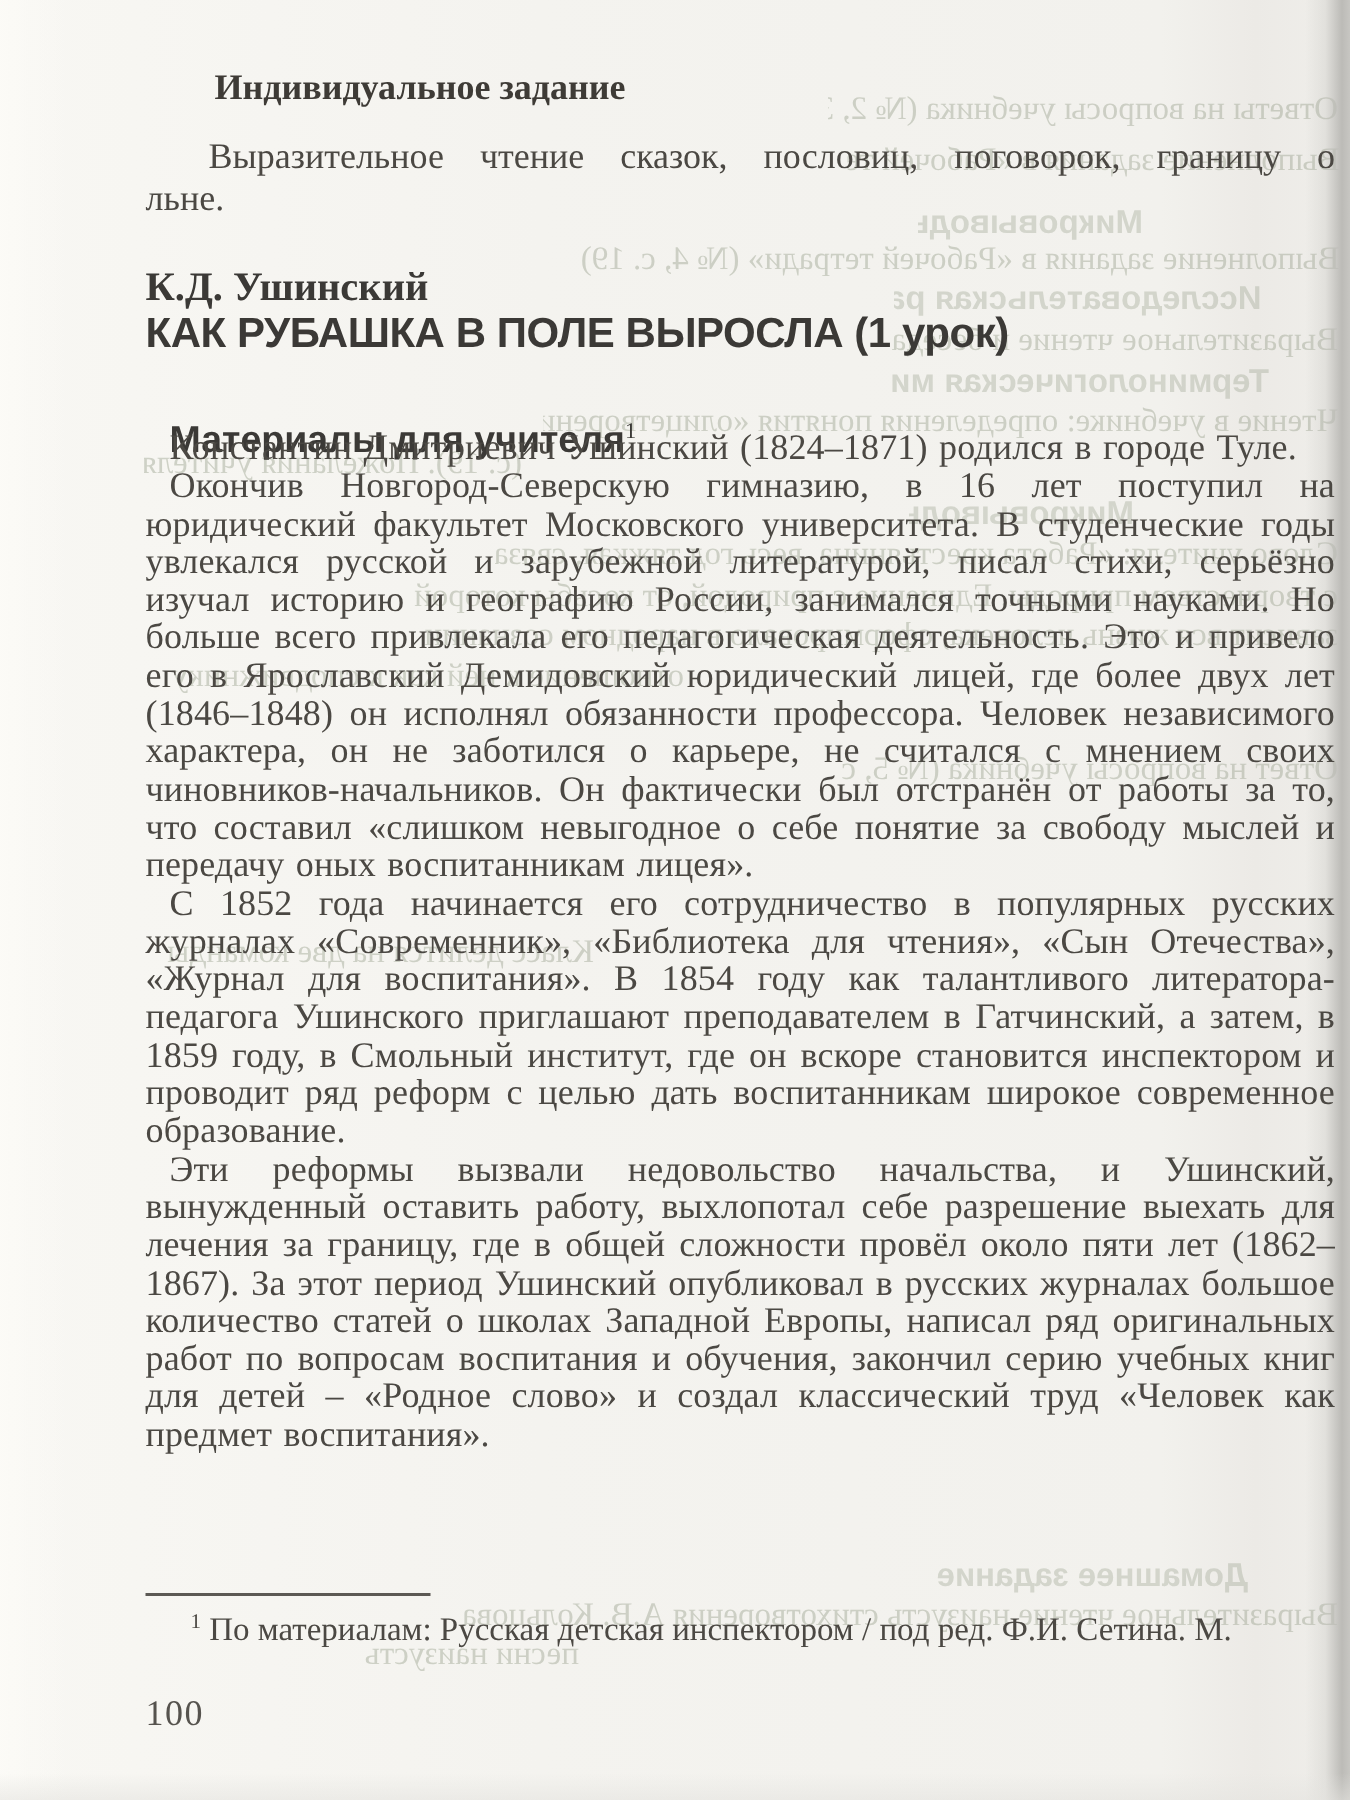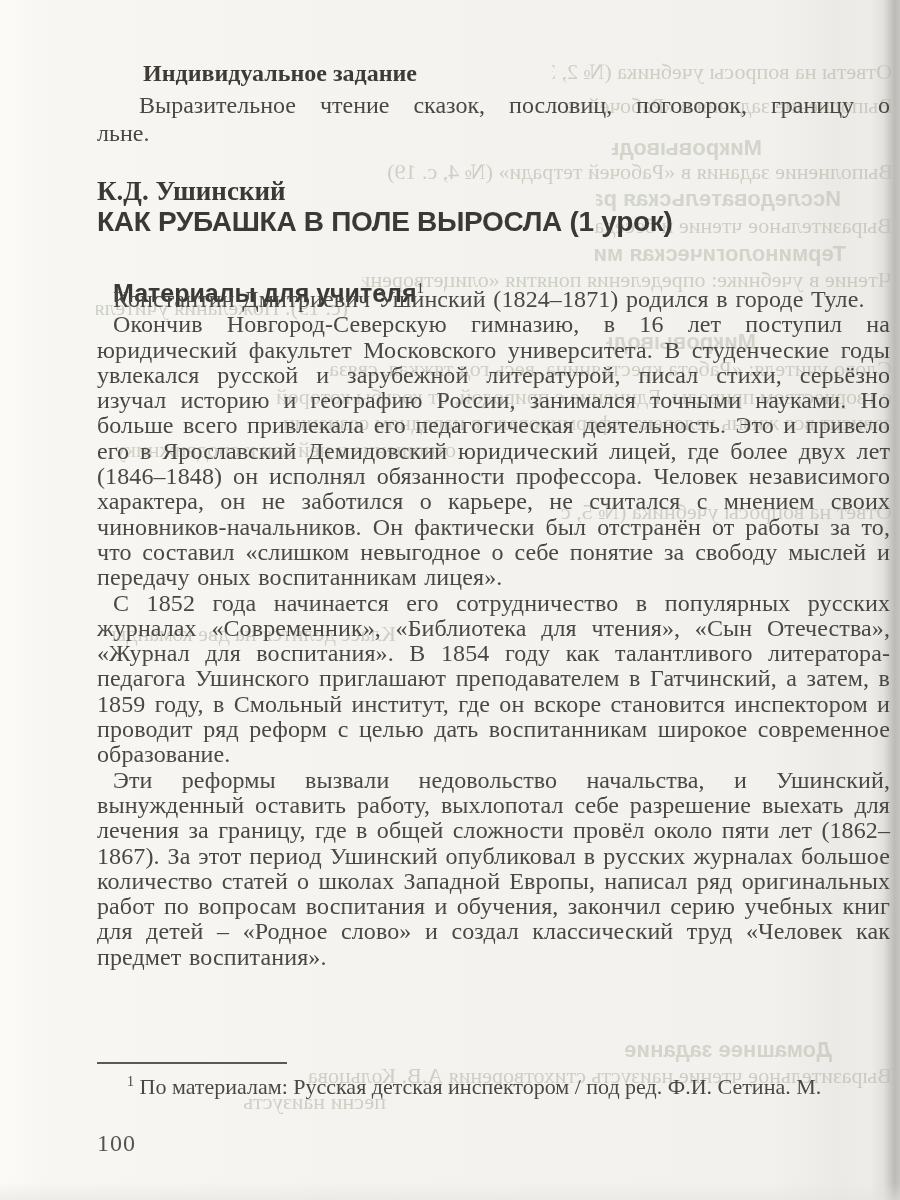--- a/index.html
+++ b/index.html
@@ -35,21 +35,21 @@
   .g12{top:411px;left:96px;width:796px}
   .g13{top:438px;left:96px;width:360px}
   .g14{top:500px;left:560px;width:332px}
   .g15{top:622px;left:96px;width:300px}
   .g16{top:1038px;left:596px;width:236px}
   .g17{top:1064px;left:288px;width:604px}
   .g18{top:1090px;left:96px;width:290px}
 
   
   .content{position:absolute;left:97px;top:0;width:793px;z-index:2;}
-  .task-heading{position:absolute;top:60px;left:0;width:100%;
+  .task-heading{position:absolute;top:46px;left:0;width:100%;
         font-weight:700;font-size:24px;color:#3e3b36;text-indent:46px;}
   .task-para{position:absolute;top:92px;left:0;width:100%;
         font-size:24px;line-height:27.5px;text-align:justify;text-indent:42px;
         word-spacing:12px;color:#4b4843;}
   .author{position:absolute;top:176px;left:0;width:100%;text-align:left;
         font-family:Liberation Serif, serif;font-weight:700;
         font-size:27px;color:#3b3936;}
   .title{position:absolute;top:206px;left:0;width:100%;text-align:left;
         font-family:"Liberation Sans","DejaVu Sans",sans-serif;font-weight:700;
         font-size:28px;letter-spacing:-.3px;color:#3b3936;}

